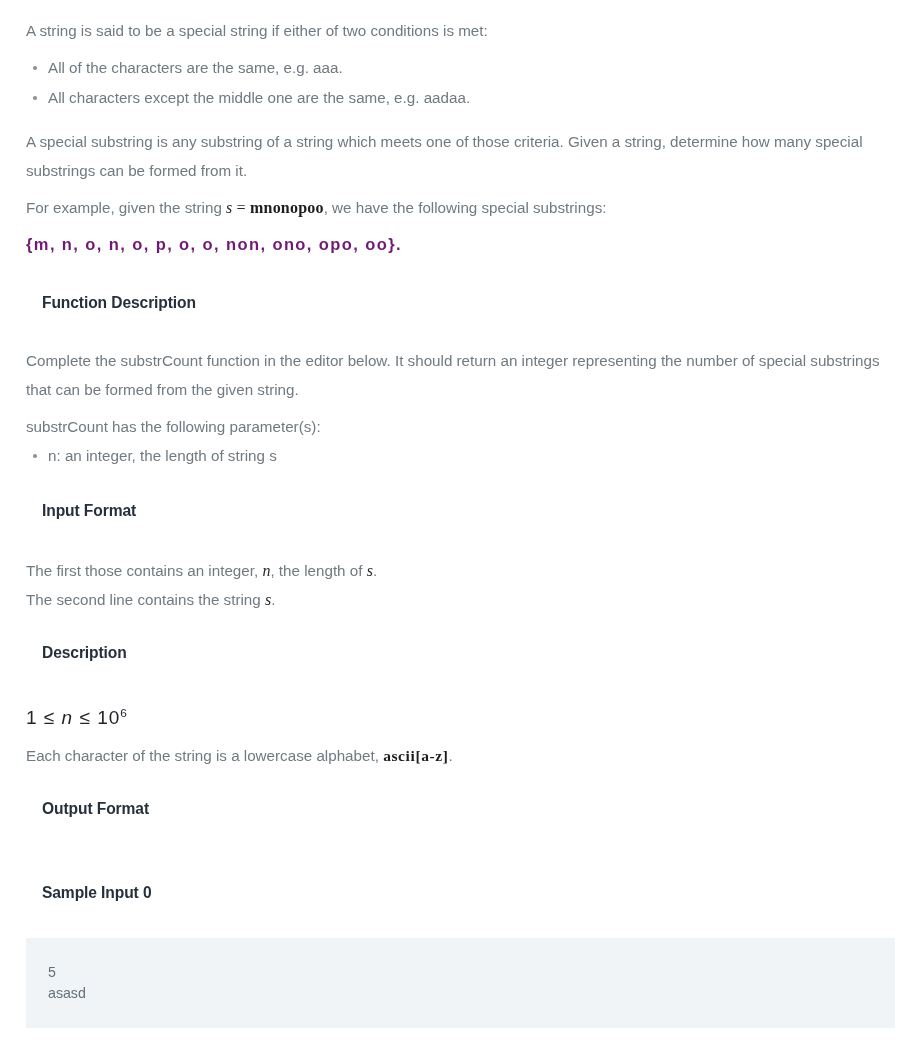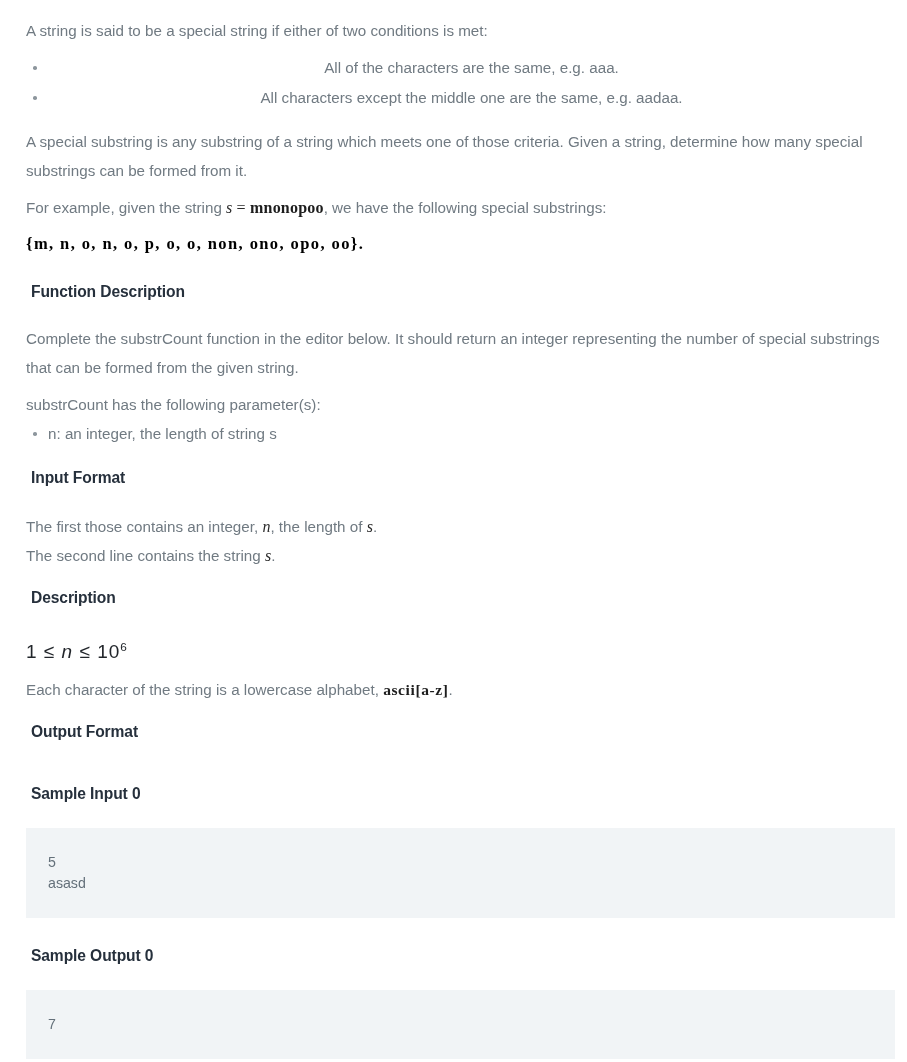--- a/index.html
+++ b/index.html
@@ -53,29 +53,29 @@
   ul.blist li::before {
     content: "";
     position: absolute;
     left: 7px;
     top: 13px;
     width: 3.6px;
     height: 3.6px;
     border-radius: 50%;
     background: #8d969d;
   }
-  ul.blist.loose li { margin-bottom: 1px; text-align: center; }
+  ul.blist.loose li { margin-bottom: 1px; }
   ul.blist.loose li + li { margin-top: 1px; }
 
   
   h3.sec {
     font-size: 15.6px;
     font-weight: bold;
     color: #26303c;
-    margin: 5px;
+    margin: 16px;
     line-height: 22px;
     letter-spacing: -0.1px;
   }
 
   
   .mathvar {
     font-family: "Liberation Serif", serif;
     font-style: italic;
     font-size: 16px;
     color: #2b2b2b;
@@ -103,24 +103,24 @@
   .constraint .v { font-style: italic; }
   .constraint sup { font-size: 0.62em; letter-spacing: 0; }
   .mono-bold {
     font-family: "Liberation Serif", serif;
     font-weight: bold;
     font-size: 15.5px;
     color: #1d1d1d;
     letter-spacing: 0.6px;
   }
   .setlist {
-    font-family: Liberation Serif, serif;
+    font-family: Liberation Sans, sans-serif;
     font-weight: bold;
     font-size: 16.5px;
-    color: #000000;
+    color: #701a75;
     letter-spacing: 1.4px;
     line-height: 28px;
   }
 
   
   .codeblock {
     background: #f1f4f6;
     margin: 0 12px 0 0;
     width: 869px;
     box-sizing: border-box;

